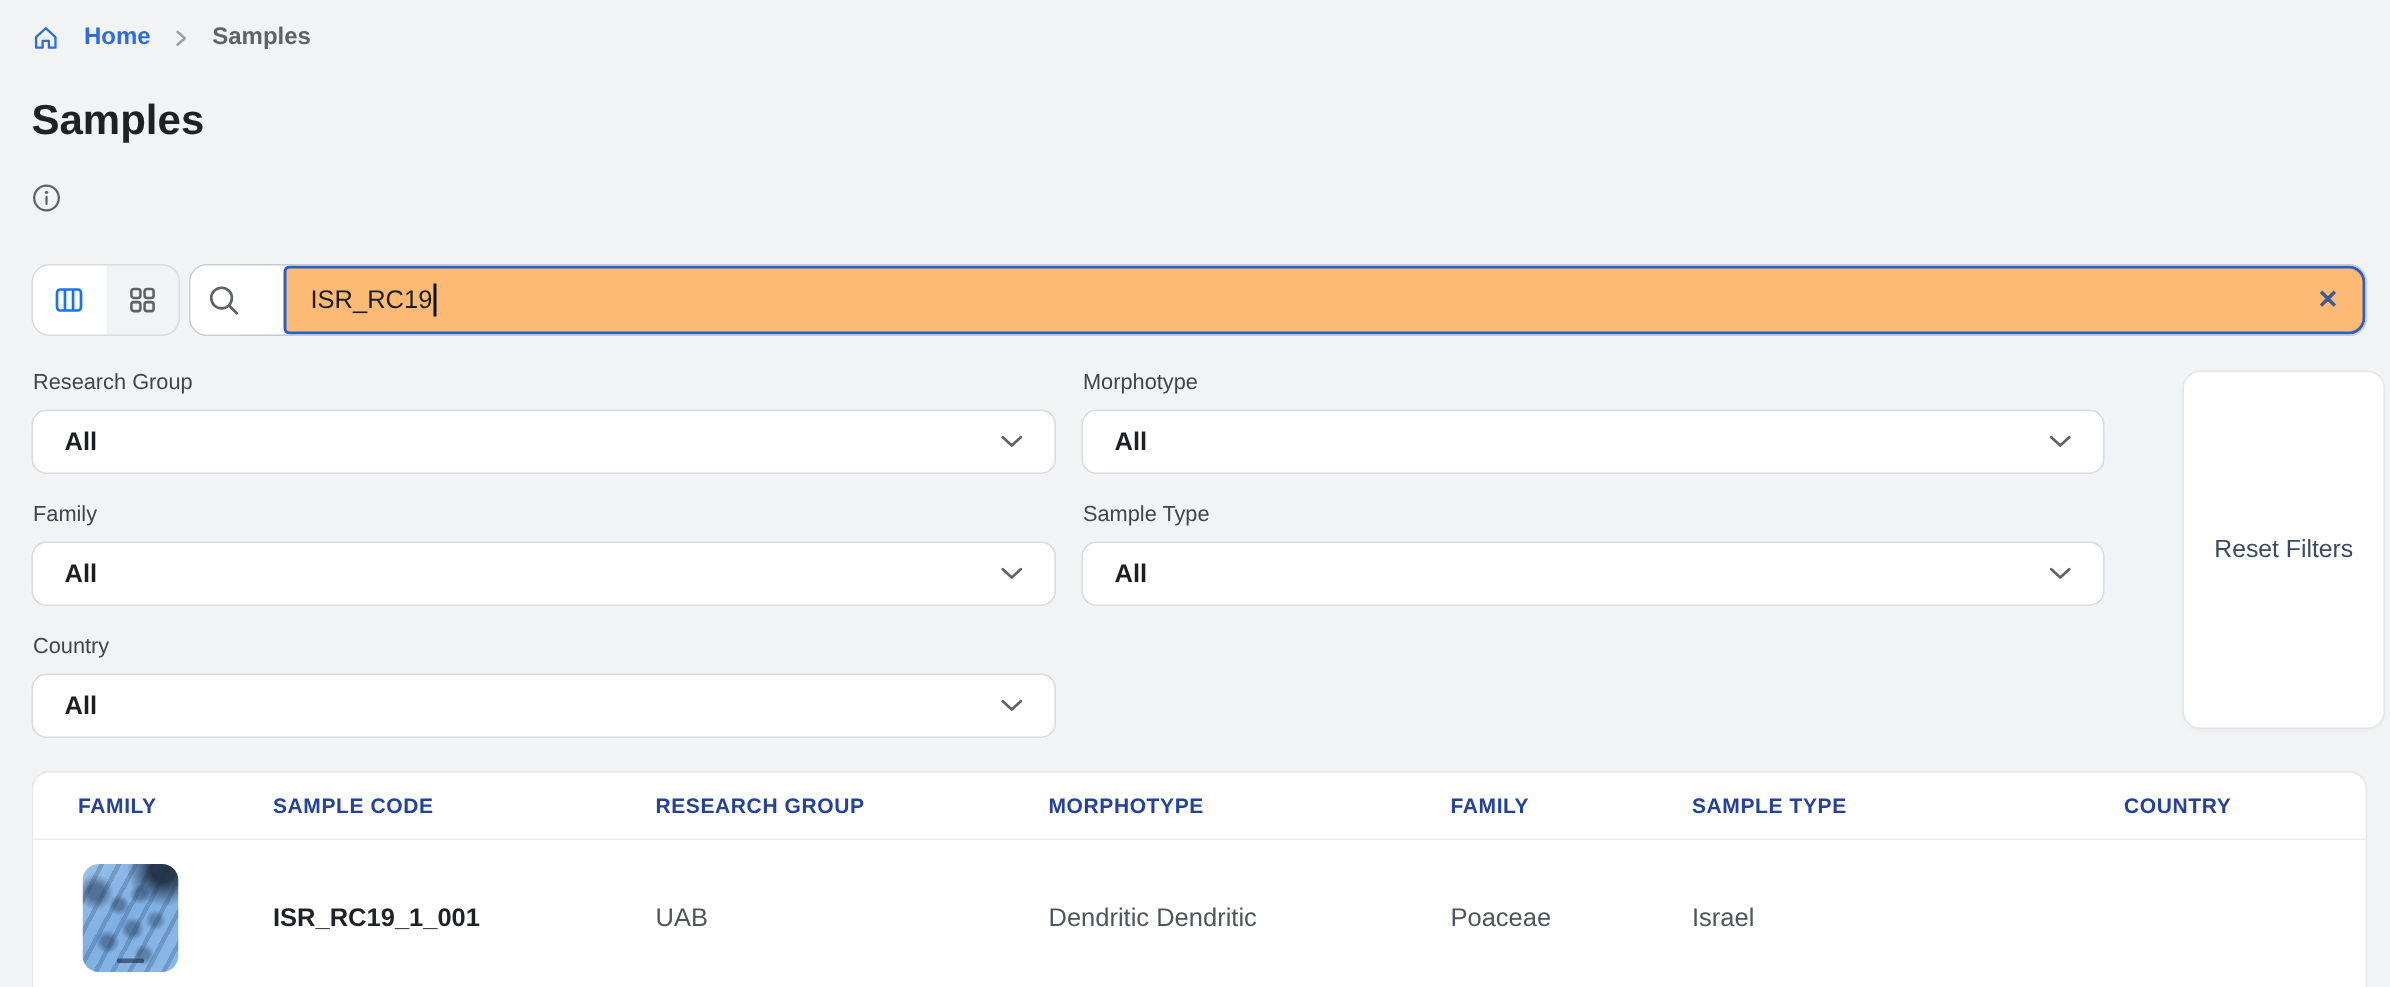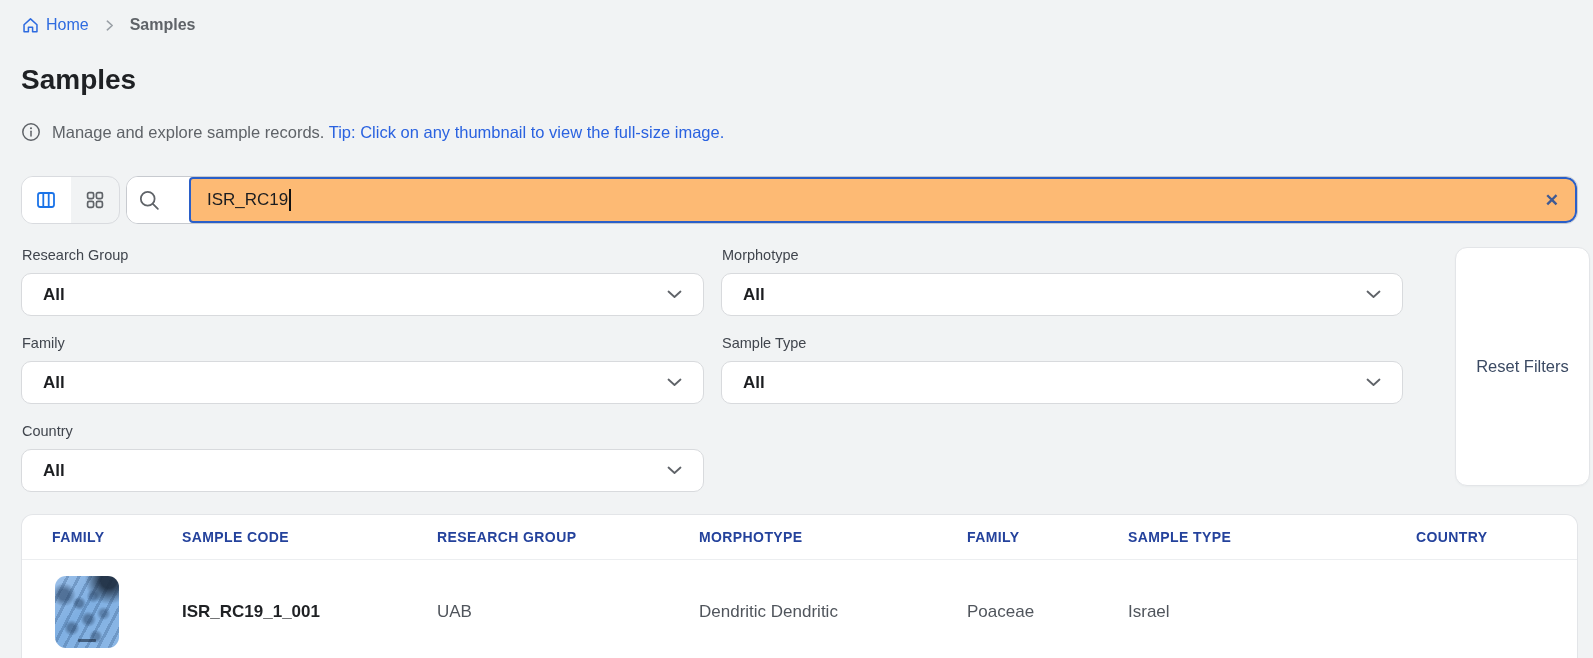--- a/index.html
+++ b/index.html
@@ -13,22 +13,22 @@
   #app {
     position: relative;
     width: 1593px; height: 658px;
     padding: 15px 15px 0 21px;
     overflow: hidden;
   }
 
   
   .breadcrumb { display: flex; align-items: center; height: 20px; }
   .breadcrumb .home-link {
-    display: inline-flex; align-items: center; gap: 6px;
-    color: #2e6be0; font-size: 16px; font-weight: 400; text-decoration: none; cursor: pointer;
+    display: inline-flex; align-items: center; gap: 16px;
+    color: #2e6be0; font-size: 16px; font-weight: 700; text-decoration: none; cursor: pointer;
   }
   .breadcrumb .sep { margin: 0 14px; display: inline-flex; }
   .breadcrumb .current { color: #5f6368; font-size: 16px; font-weight: 600; }
 
   
   .page-title { margin-top: 29px; font-size: 28px; line-height: 32px; font-weight: 700; color: #1f2124; }
 
   
   .info-line { margin-top: 26px; display: flex; align-items: center; gap: 11px; height: 20px; }
   .info-line .txt { font-size: 16.5px; color: #5f6368; }
@@ -151,24 +151,20 @@
   <h1 class="page-title">Samples</h1>
 
   <div class="info-line">
     <span>
       <svg width="20" height="20" viewBox="0 0 20 20">
           <circle cx="10" cy="10" r="8.2" fill="none" stroke="#5f6368" stroke-width="1.5"></circle>
           <circle cx="10" cy="6.2" r="1.05" fill="#5f6368"></circle>
           <rect x="9.25" y="8.5" width="1.5" height="6.2" rx="0.75" fill="#5f6368"></rect>
         </svg>
     </span>
-    <span class="txt">
-      <span>Manage and explore sample records.</span>
-      <span class="tip">Tip: Click on any thumbnail to view the full-size image.</span>
-    </span>
   </div>
 
   <div class="toolbar">
     <div class="view-toggle">
       <div class="vbtn active">
         <span>
           <svg width="22" height="22" viewBox="0 0 22 22">
               <rect x="3" y="4" width="16" height="14" rx="2.2" fill="none" stroke="#1a73e8" stroke-width="1.8"></rect>
               <line x1="8.3" y1="4.4" x2="8.3" y2="17.6" stroke="#1a73e8" stroke-width="1.8"></line>
               <line x1="13.7" y1="4.4" x2="13.7" y2="17.6" stroke="#1a73e8" stroke-width="1.8"></line>

